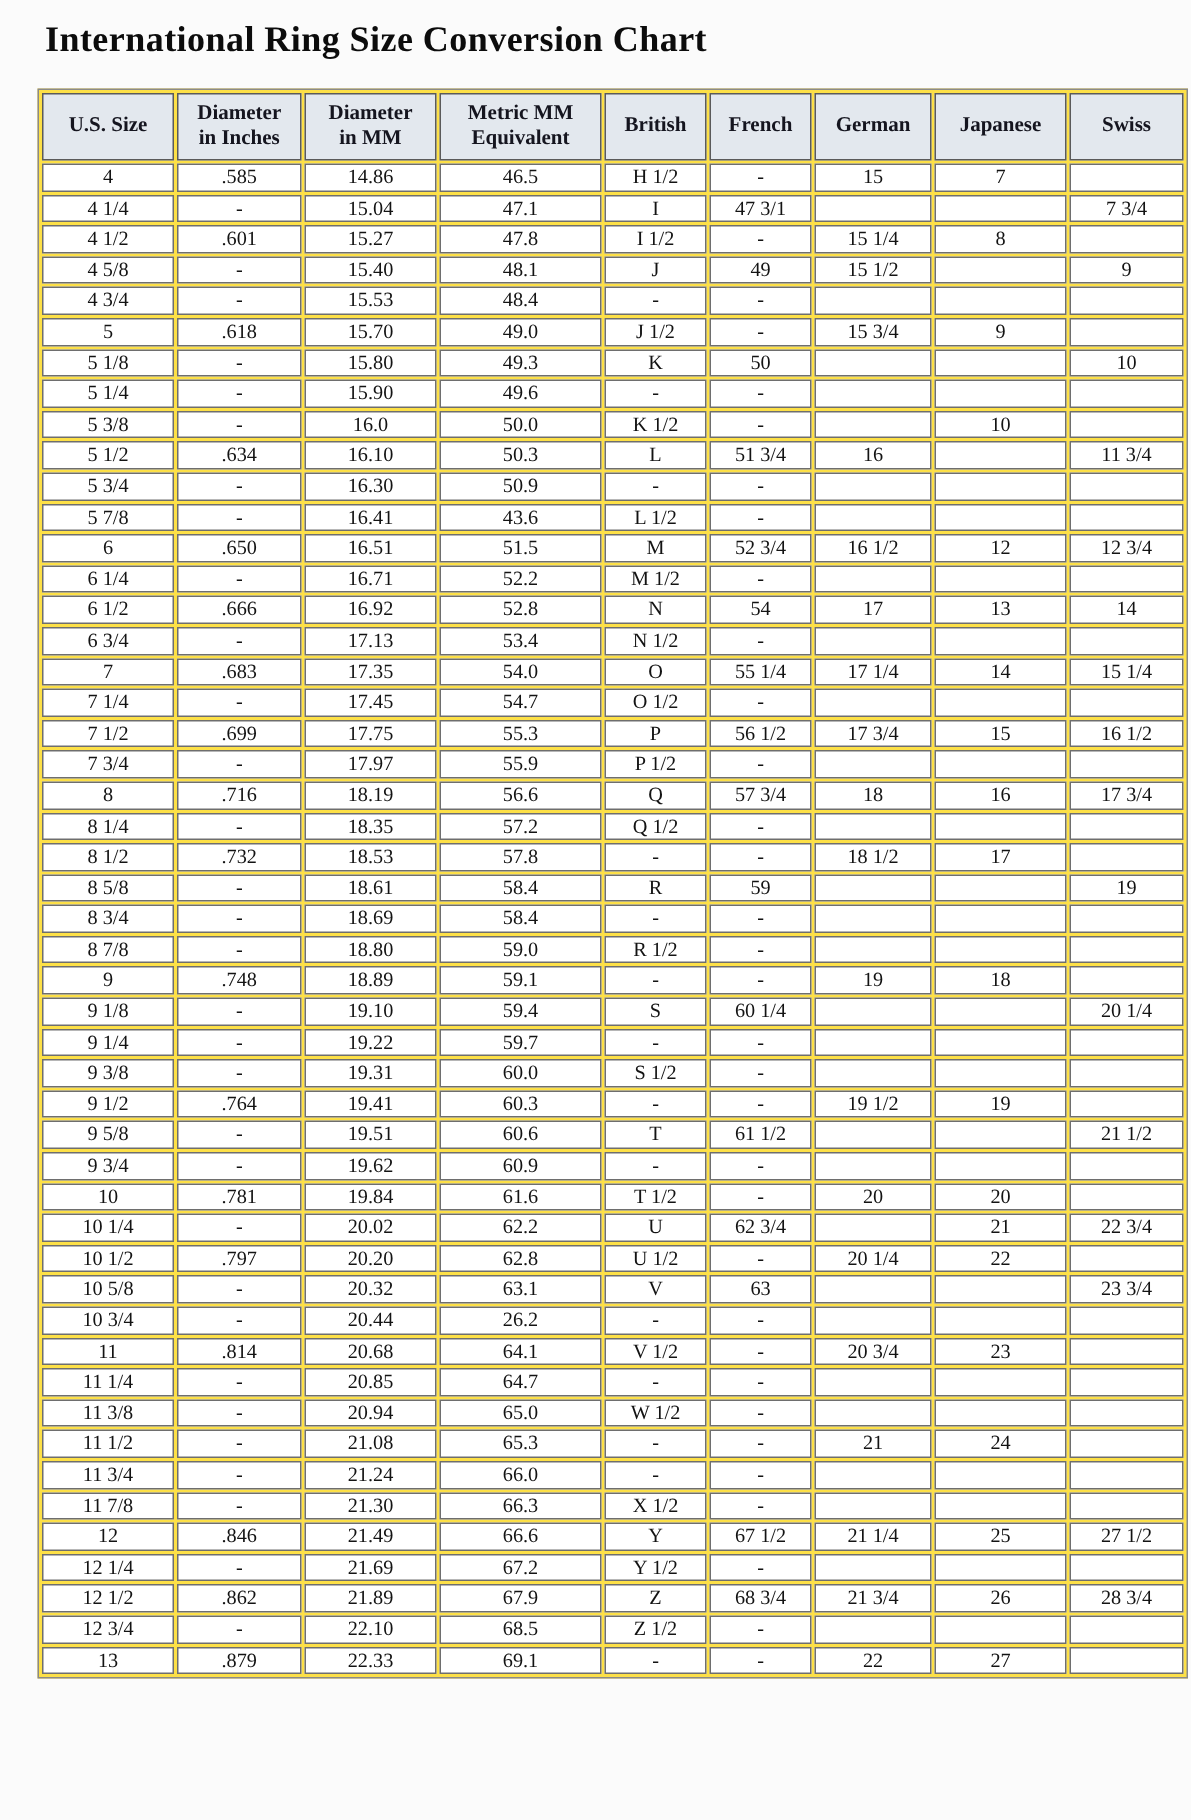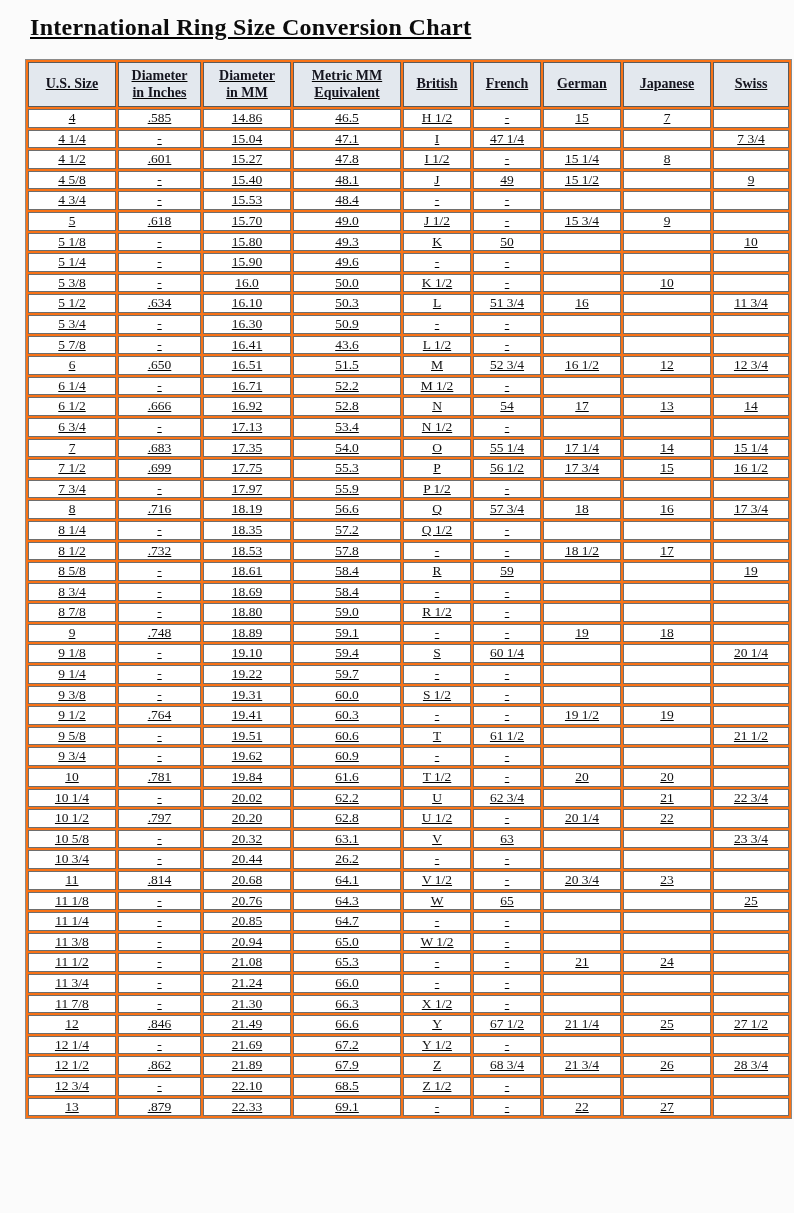--- a/index.html
+++ b/index.html
@@ -7,34 +7,33 @@
     padding: 0;
     background: #fbfbfb;
     width: 794px;
   }
   .page {
     width: 794px;
     min-height: 1213px;
     box-sizing: border-box;
     padding: 8px 0 0 25px;
     font-family: "Liberation Serif", serif;
-    text-decoration: underline;
   }
   .page-title {
     font-size: 24px;
     font-weight: bold;
     color: #0c0c0c;
     margin: 6px 0 18px 5px;
     letter-spacing: 0.3px;
     font-family: "Liberation Serif", serif;
   }
   table.ring-table {
     border-collapse: separate;
     border-spacing: 2px;
-    background: #f97316;
+    background: #fde047;
     border: 1px solid #8a8a8a;
     width: 765px;
     table-layout: fixed;
   }
   table.ring-table th {
     background: #e3e8ee;
     border: 1px solid #5a5a5a;
     font-size: 14px;
     font-weight: bold;
     color: #15151f;
@@ -113,21 +112,21 @@
           <td>15</td>
           <td>7</td>
           <td></td>
         </tr>
         <tr>
           <td>4 1/4</td>
           <td>-</td>
           <td>15.04</td>
           <td>47.1</td>
           <td>I</td>
-          <td>47 1/4</td>
+          <td>47 3/1</td>
           <td></td>
           <td></td>
           <td>7 3/4</td>
         </tr>
         <tr>
           <td>4 1/2</td>
           <td>.601</td>
           <td>15.27</td>
           <td>47.8</td>
           <td>I 1/2</td>
@@ -284,20 +283,31 @@
           <td>.683</td>
           <td>17.35</td>
           <td>54.0</td>
           <td>O</td>
           <td>55 1/4</td>
           <td>17 1/4</td>
           <td>14</td>
           <td>15 1/4</td>
         </tr>
         <tr>
+          <td>7 1/4</td>
+          <td>-</td>
+          <td>17.45</td>
+          <td>54.7</td>
+          <td>O 1/2</td>
+          <td>-</td>
+          <td></td>
+          <td></td>
+          <td></td>
+        </tr>
+        <tr>
           <td>7 1/2</td>
           <td>.699</td>
           <td>17.75</td>
           <td>55.3</td>
           <td>P</td>
           <td>56 1/2</td>
           <td>17 3/4</td>
           <td>15</td>
           <td>16 1/2</td>
         </tr>
@@ -515,31 +525,20 @@
           <td>.814</td>
           <td>20.68</td>
           <td>64.1</td>
           <td>V 1/2</td>
           <td>-</td>
           <td>20 3/4</td>
           <td>23</td>
           <td></td>
         </tr>
         <tr>
-          <td>11 1/8</td>
-          <td>-</td>
-          <td>20.76</td>
-          <td>64.3</td>
-          <td>W</td>
-          <td>65</td>
-          <td></td>
-          <td></td>
-          <td>25</td>
-        </tr>
-        <tr>
           <td>11 1/4</td>
           <td>-</td>
           <td>20.85</td>
           <td>64.7</td>
           <td>-</td>
           <td>-</td>
           <td></td>
           <td></td>
           <td></td>
         </tr>

